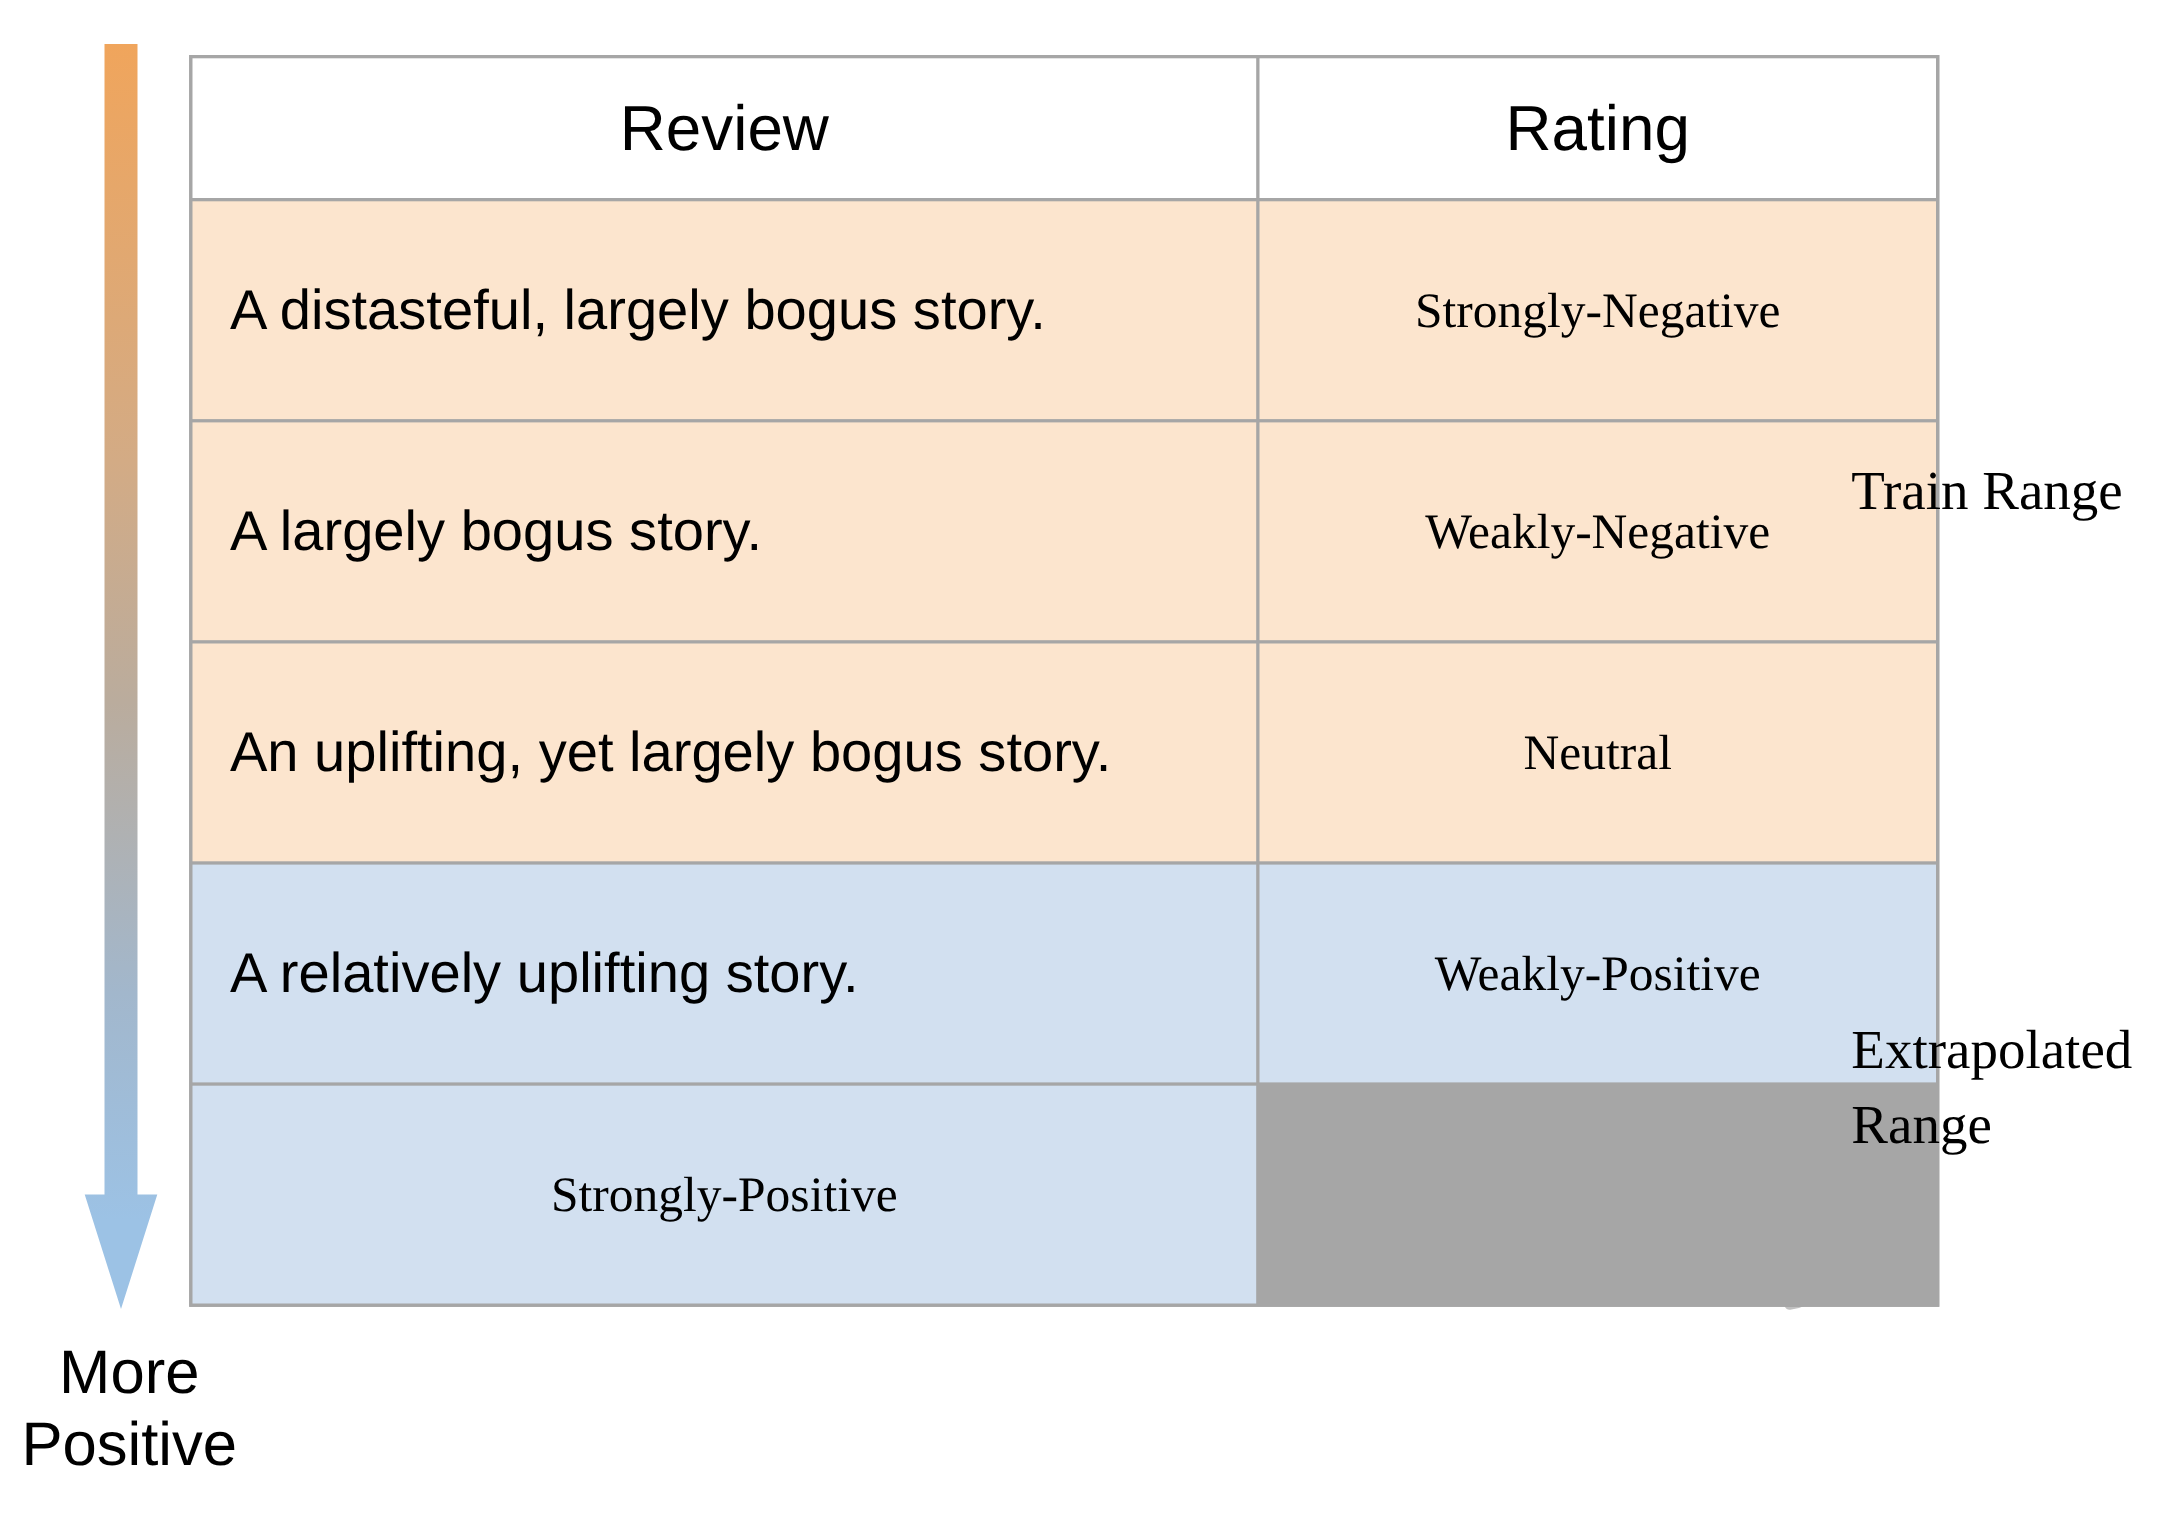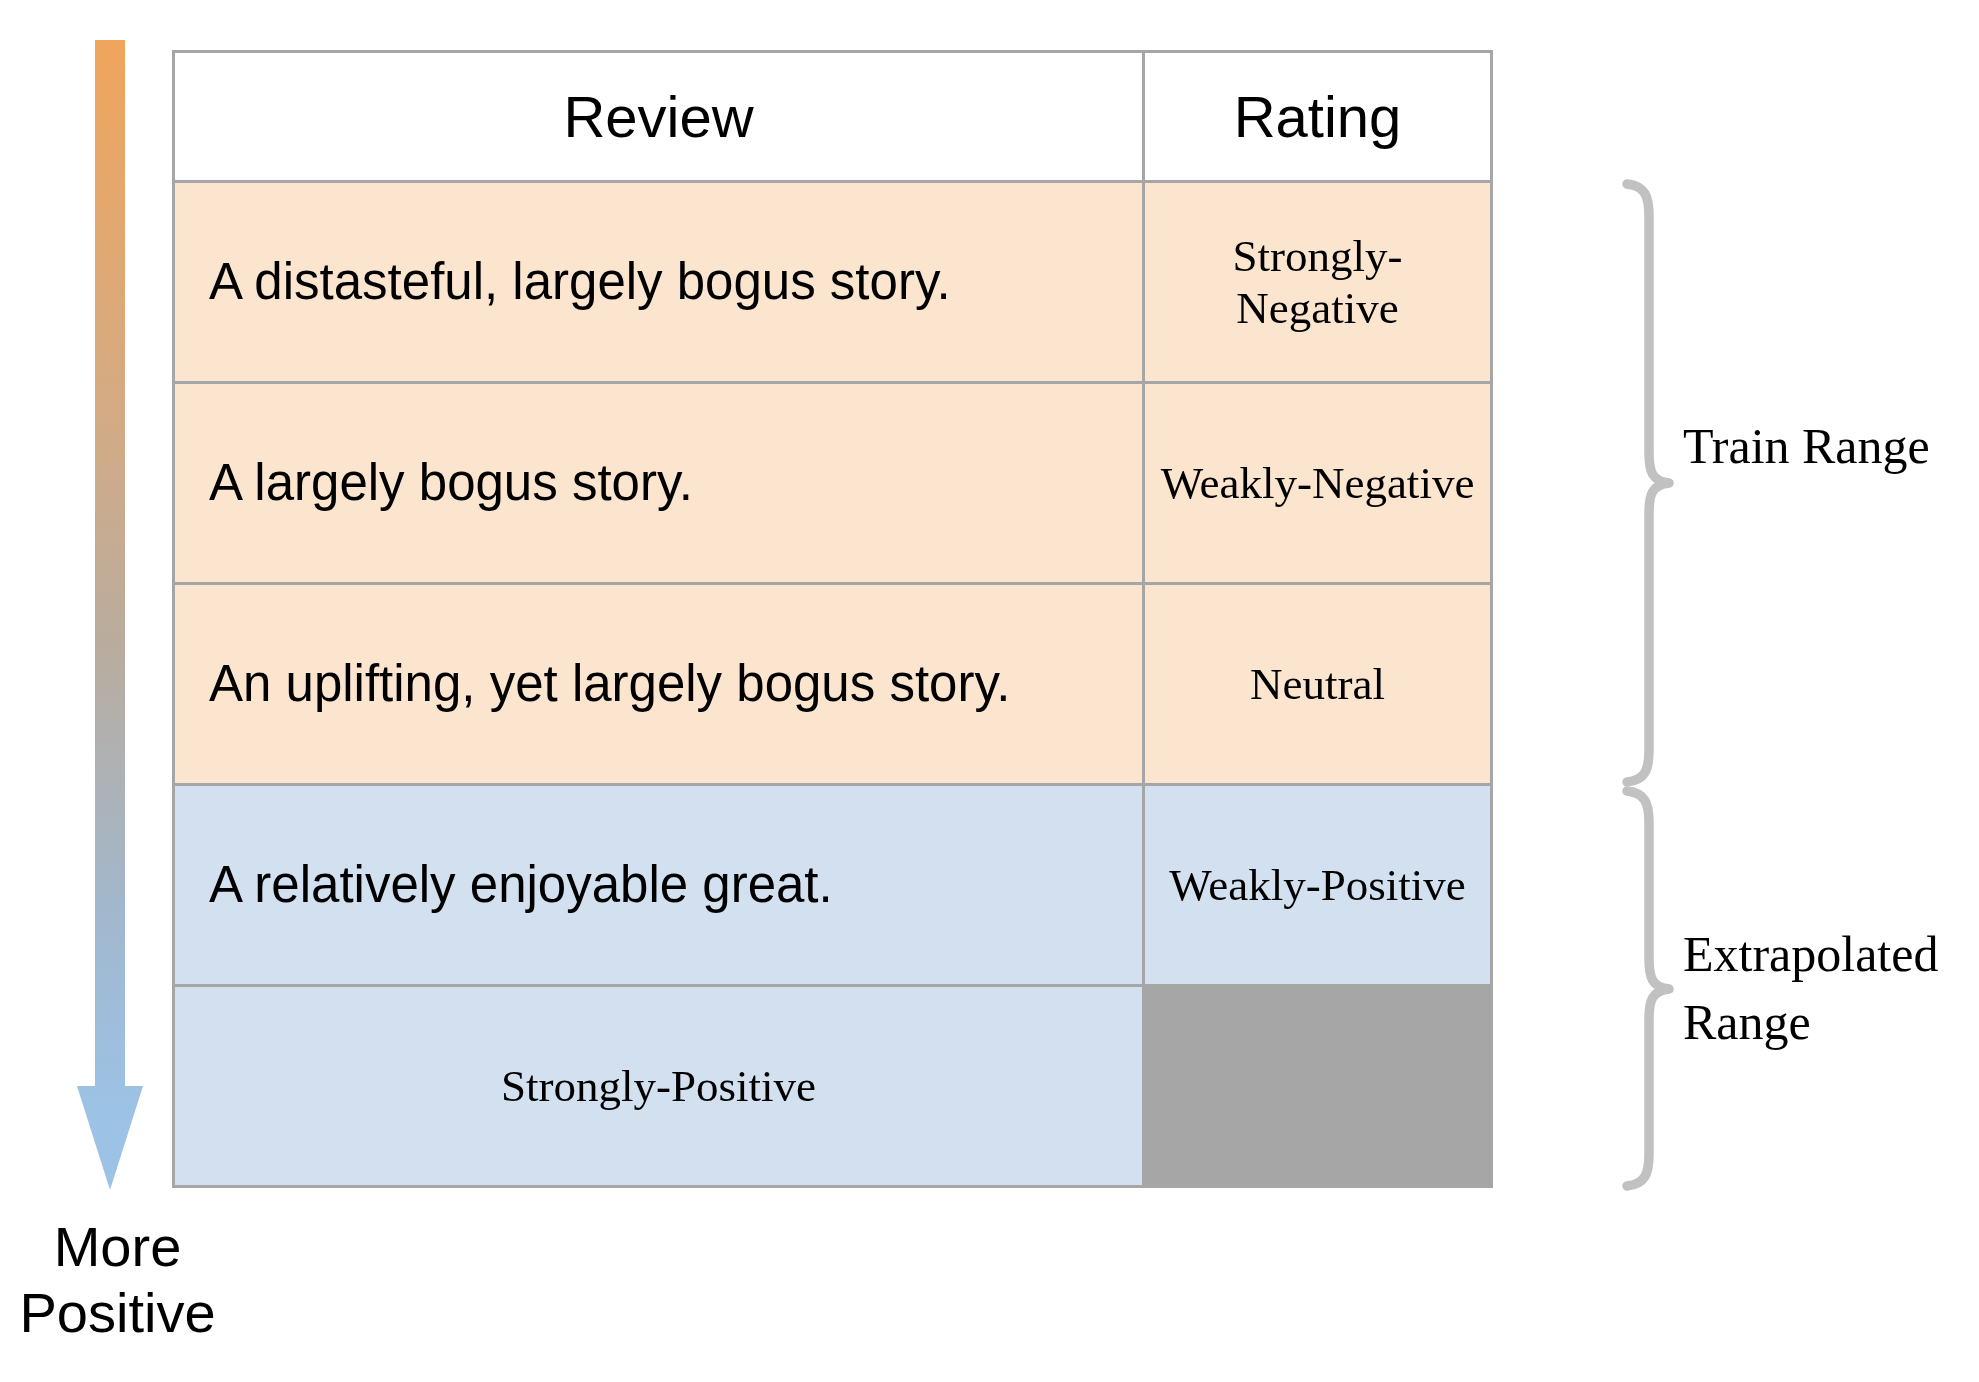--- a/index.html
+++ b/index.html
@@ -14,21 +14,21 @@
   }
   #overlay {
     position: absolute;
     left: 0; top: 0;
     width: 1979px; height: 1382px;
     pointer-events: none;
   }
   #reviews-table {
     position: absolute;
     left: 172px; top: 50px;
-    width: 1321px; height: 1138px;
+    width: 1591px; height: 1138px;
     box-sizing: border-box;
     border: 3px solid var(--table-border, #A6A6A6);
     background: var(--table-border, #A6A6A6);
     display: grid;
     grid-template-columns: 967px 1fr;
     grid-template-rows: 127px repeat(5, 1fr);
     gap: 3px;
   }
   .cell {
     display: flex;
@@ -100,21 +100,21 @@
 
     <div class="cell review train">A distasteful, largely bogus story.</div>
     <div class="cell rating train">Strongly-Negative</div>
 
     <div class="cell review train">A largely bogus story.</div>
     <div class="cell rating train">Weakly-Negative</div>
 
     <div class="cell review train">An uplifting, yet largely bogus story.</div>
     <div class="cell rating train">Neutral</div>
 
-    <div class="cell review extrapolated">A relatively enjoyable great.</div>
+    <div class="cell review extrapolated">A relatively uplifting story.</div>
     <div class="cell rating extrapolated">Weakly-Positive</div>
 
     <div class="cell rating extrapolated">Strongly-Positive</div>
   </div>
 
   <div class="range-label" id="train-range-label">Train Range</div>
   <div class="range-label" id="extrapolated-range-label">Extrapolated Range</div>
   <div id="more-positive-label">More Positive</div>
 
 </div>

